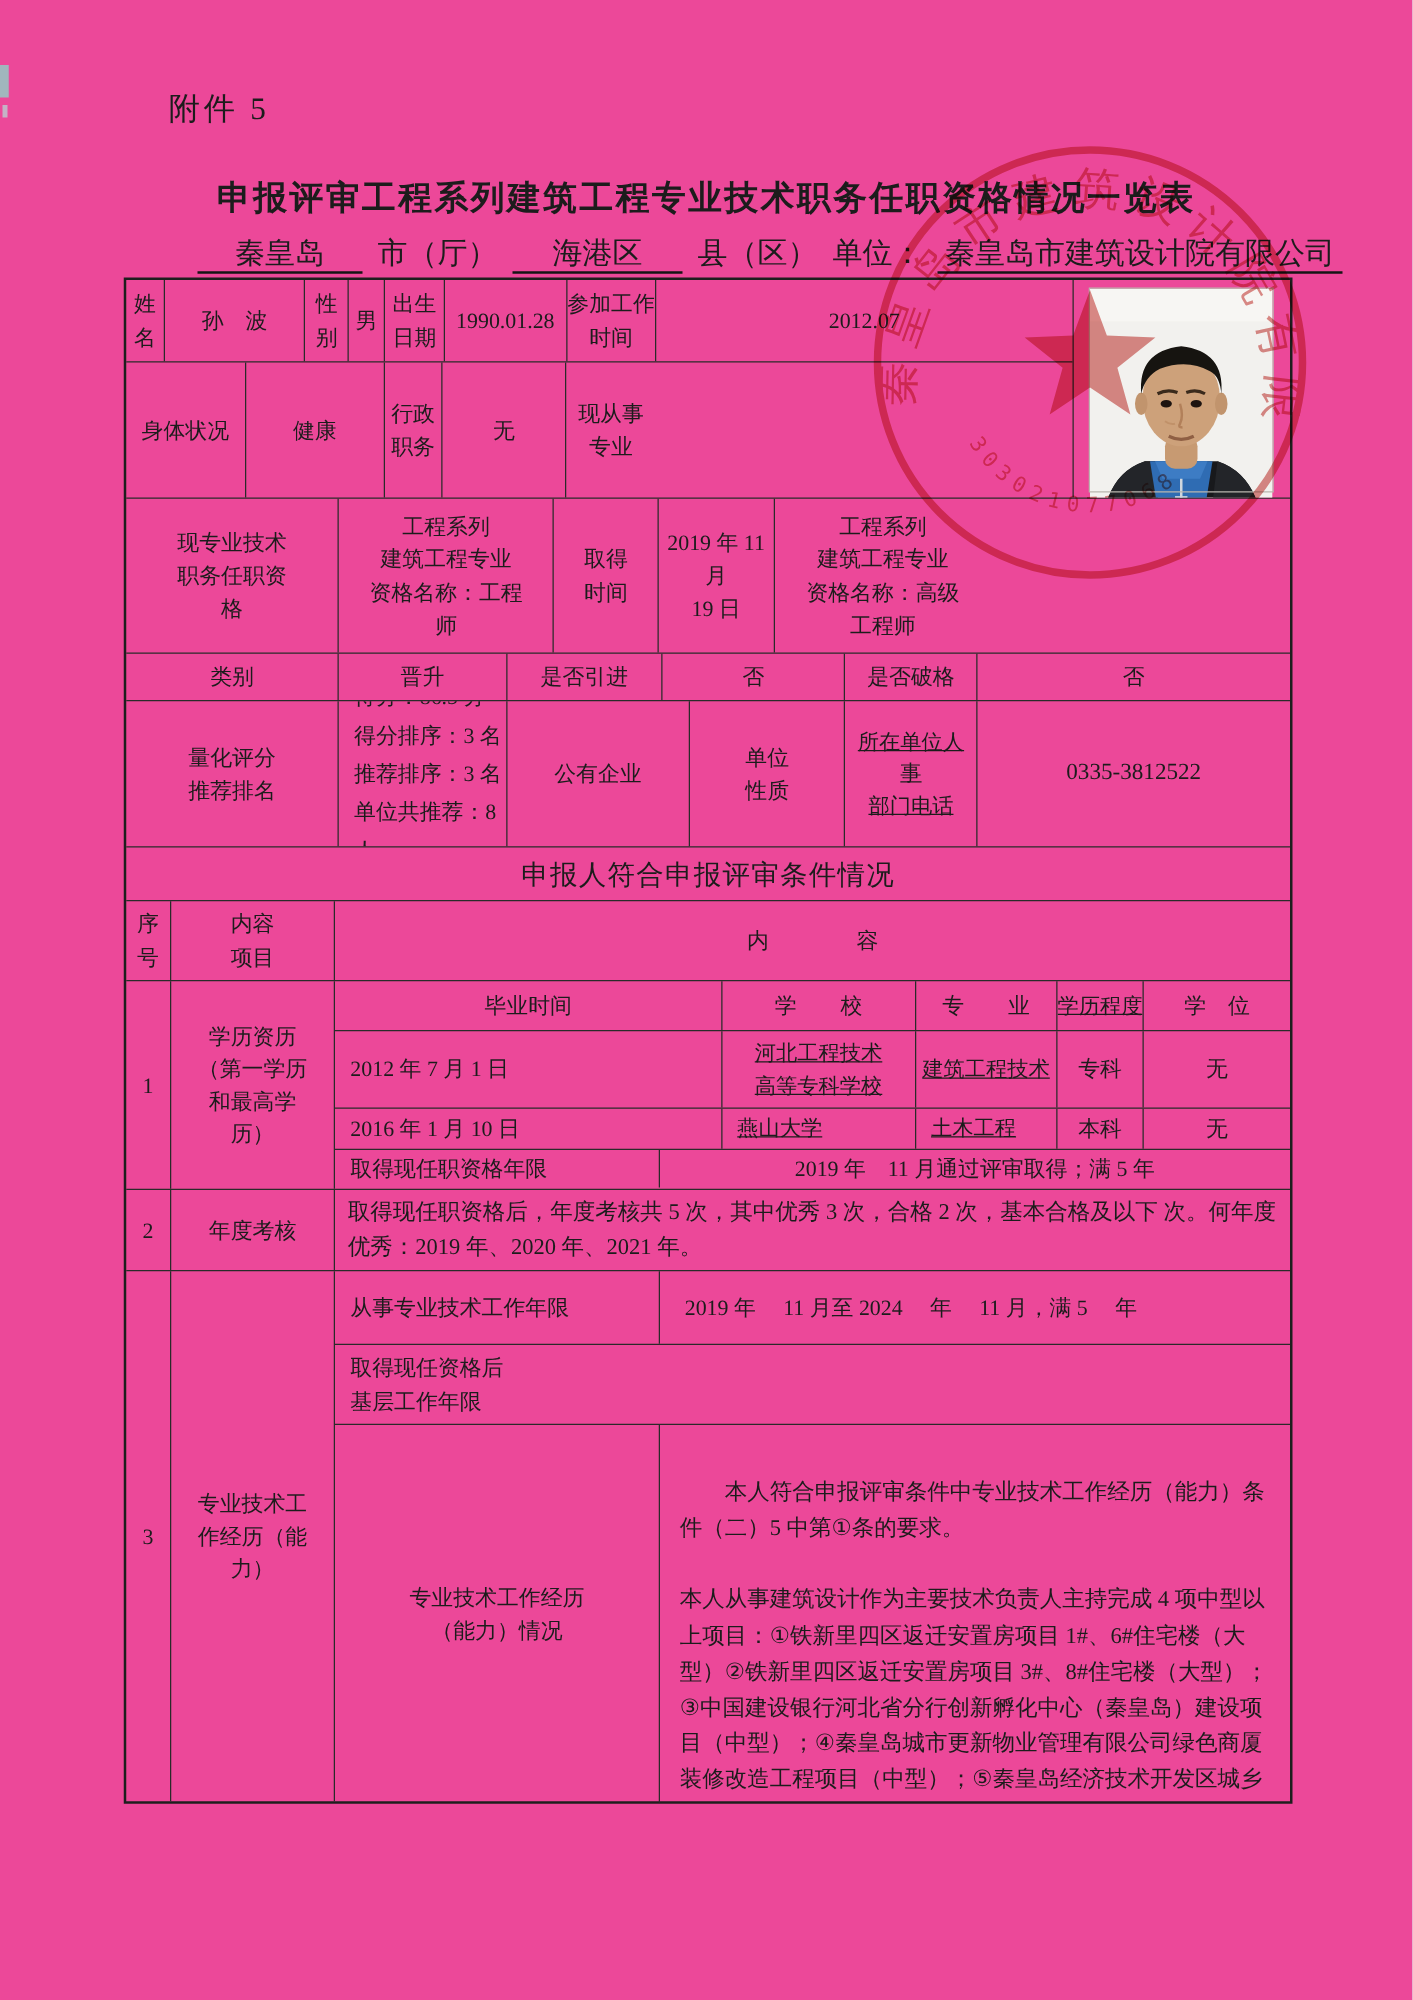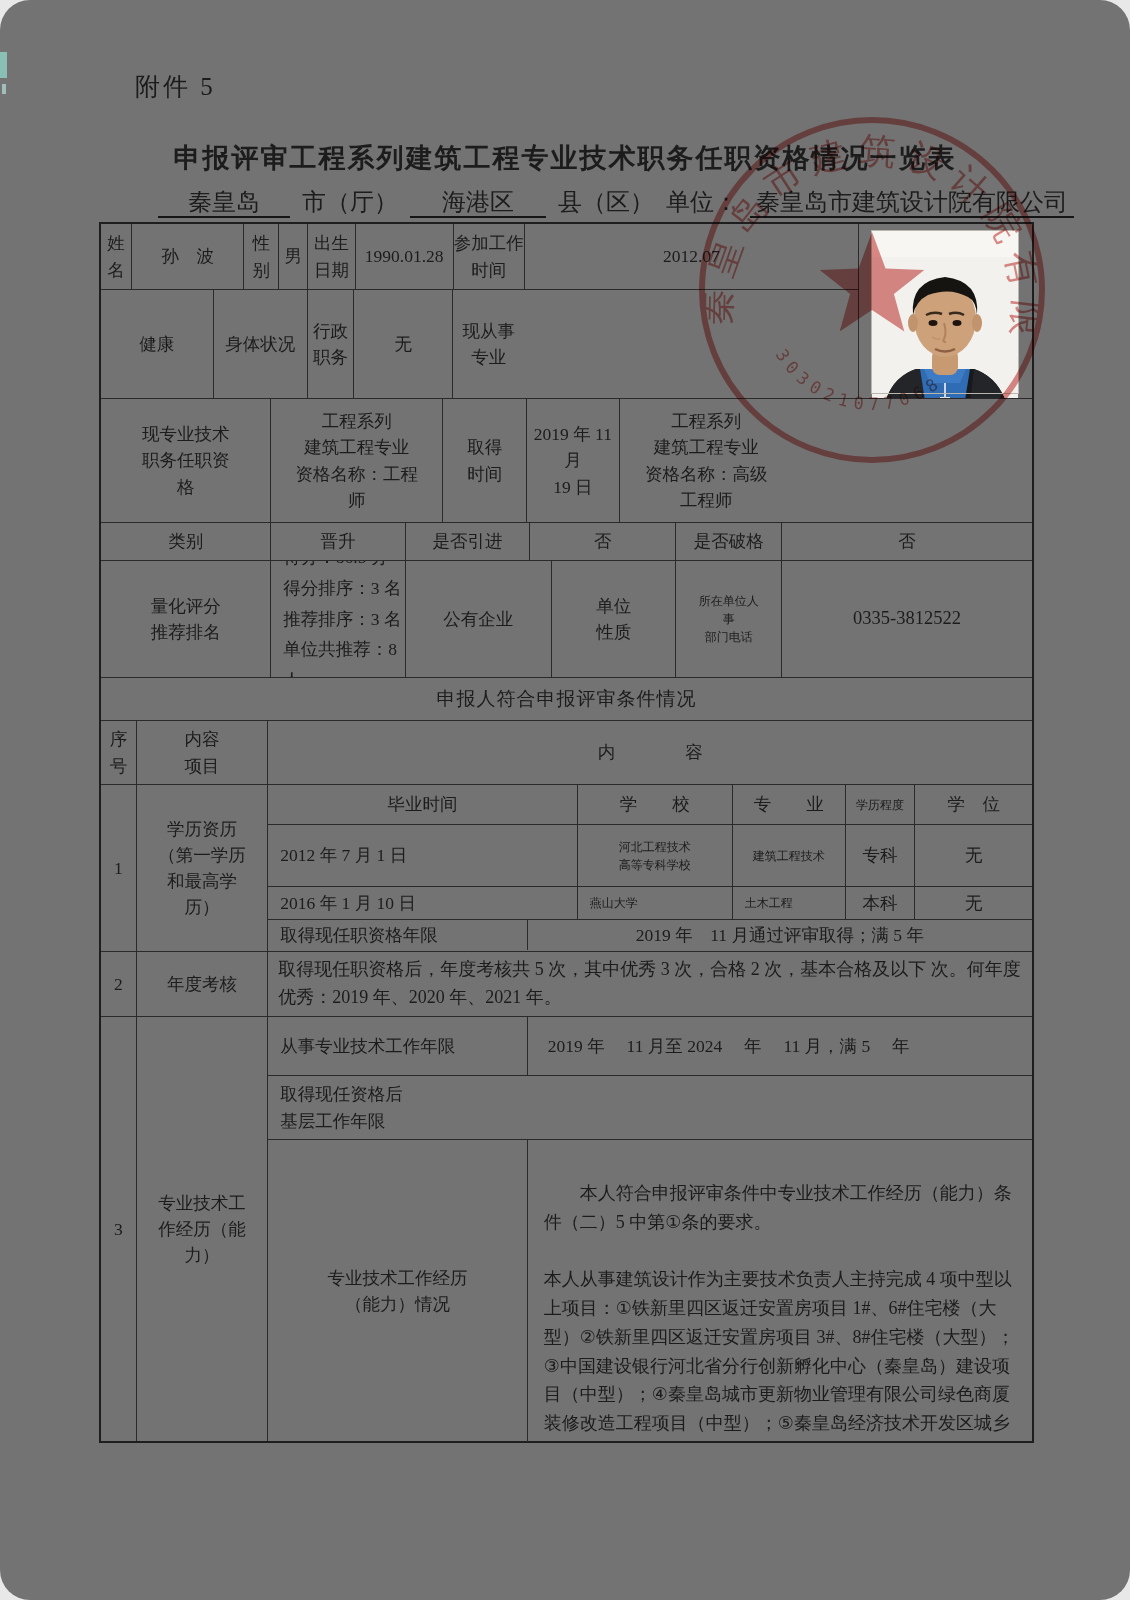--- a/index.html
+++ b/index.html
@@ -1,35 +1,35 @@
 <!DOCTYPE html>
 <html><head>
 <meta charset="utf-8">
 <style>
   html,body{margin:0;padding:0;background:#e8e8e8;}
-  .page{position:relative;width:1130px;height:1600px;background:#737373;margin:0 auto;overflow:hidden;
-        font-family:"Liberation Serif","DejaVu Serif","DejaVu Sans",serif;color:#1c1c1c;border-radius:30px;}
+  .page{position:relative;width:1130px;height:1600px;background:#ec4899;margin:0 auto;overflow:hidden;
+        font-family:"Liberation Serif","DejaVu Serif","DejaVu Sans",serif;color:#1c1c1c;}
   .attachment{position:absolute;left:135px;top:70px;font-size:25px;letter-spacing:3px;}
   .title{position:absolute;left:50%;transform:translateX(-50%);top:140px;font-size:27px;font-weight:bold;letter-spacing:2px;white-space:nowrap;}
   .region-line{position:absolute;left:158px;top:186px;font-size:24px;white-space:nowrap;}
   .region-line .seg{margin-right:6px;}
   .u1{border-bottom:2px solid #151515;padding:0 30px 1px 30px;}
   .u2{border-bottom:2px solid #151515;padding:0 32px 1px 32px;}
   .u3{border-bottom:2px solid #151515;padding:0 6px 1px 6px;}
   .tbl{position:absolute;left:99px;top:222px;width:935px;border:2px solid #1e1e1e;box-sizing:border-box;font-size:17.5px;}
   .row{display:flex;width:100%;box-sizing:border-box;}
   .rt{border-top:1.5px solid #2a2a2a;}
   .c{box-sizing:border-box;display:flex;align-items:center;justify-content:center;
      text-align:center;white-space:pre-line;line-height:1.5;overflow:hidden;}
   .row > .c + .c, .row > .stack + .c, .row > .c + .stack{border-left:1.5px solid #2a2a2a;}
   .stack{box-sizing:border-box;display:block;}
   .l{justify-content:flex-start;text-align:left;padding-left:12px;}
   .pad{padding:4px 10px;}
-  .small{font-size:12px;}
-  .section-title{font-size:19px;letter-spacing:1px;}
+  .small{font-size:17px;text-decoration:underline;}
+  .section-title{font-size:22px;letter-spacing:1px;}
   .longtext{display:block;text-align:left;padding:10px 14px 6px 16px;font-size:18px;line-height:1.6;}
   .longtext p{margin:0;}
   .longtext p.ind{text-indent:2em;}
   .photo-cell{align-items:flex-start;padding-top:7px;}
   .photo-frame{width:146px;height:162px;background:#f7f6f3;outline:1px solid #b9b6ae;}
   .seal{position:absolute;left:690px;top:108px;width:364px;height:364px;opacity:.62;pointer-events:none;mix-blend-mode:multiply;}
   .artifact{position:absolute;left:0;top:52px;width:7px;height:26px;background:#8fd2c6;opacity:.8;}
   .artifact2{position:absolute;left:2px;top:84px;width:4px;height:10px;background:#b5e0d8;opacity:.7;}
 </style>
 </head>
@@ -64,22 +64,22 @@
 别</div>
           <div class="c" style="width:3.82%">男</div>
           <div class="c" style="width:6.32%">出生
 日期</div>
           <div class="c" style="width:12.89%">1990.01.28</div>
           <div class="c" style="width:9.47%">参加工作
 时间</div>
           <div class="c" style="width:44.07%">2012.07</div>
         </div>
         <div class="row rt" style="height:109px">
+          <div class="c" style="width:12.50%">身体状况</div>
           <div class="c" style="width:14.74%">健康</div>
-          <div class="c" style="width:12.50%">身体状况</div>
           <div class="c" style="width:6.05%">行政
 职务</div>
           <div class="c" style="width:13.16%">无</div>
           <div class="c" style="width:9.47%">现从事
 专业</div>
         </div>
       </div>
       <div class="c photo-cell" style="width:18.72%">
         <div class="photo-frame">
           <svg width="146" height="162" viewBox="0 0 146 162">

